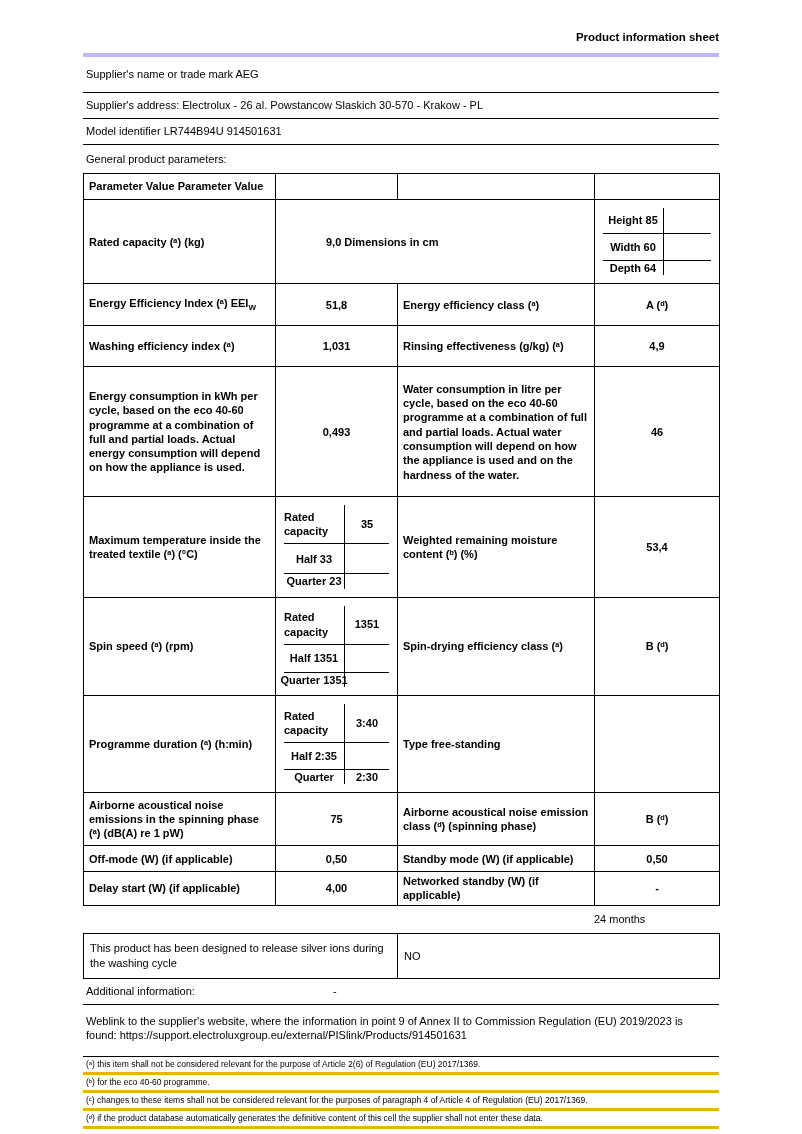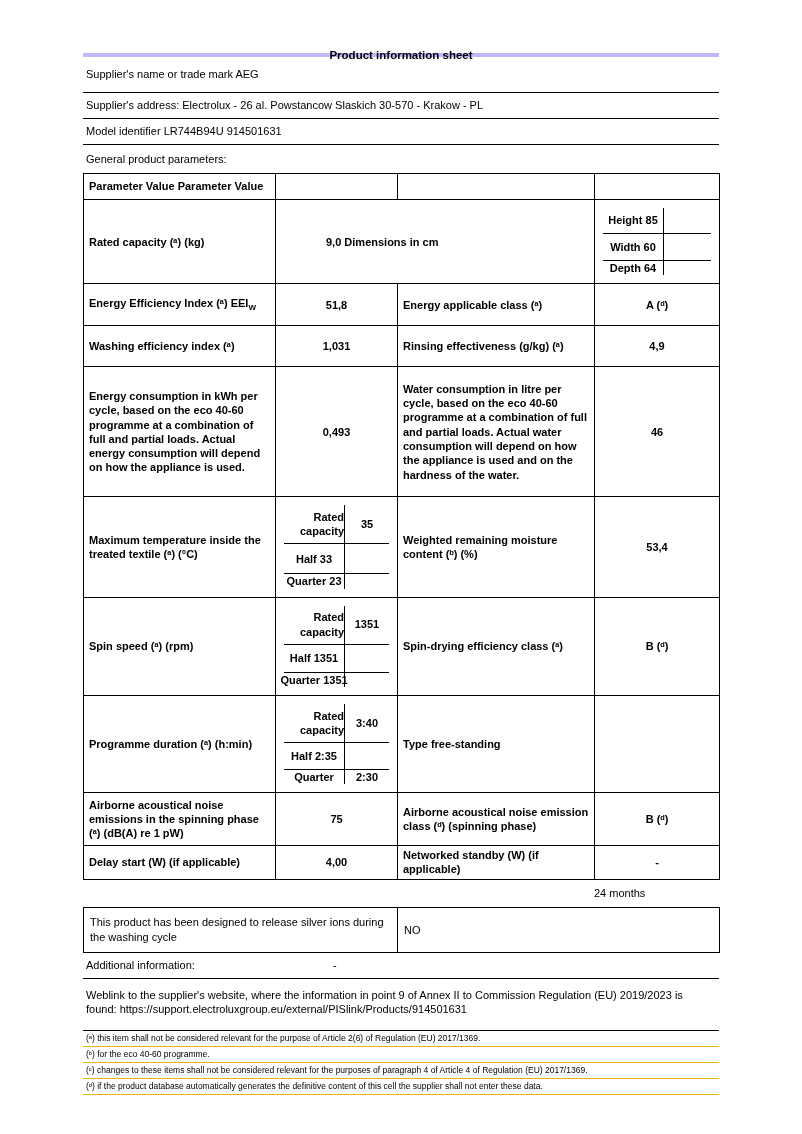--- a/index.html
+++ b/index.html
@@ -1,61 +1,61 @@
 <!DOCTYPE html>
 <html><head>
 <meta charset="utf-8">
 <style>
   * { margin:0; padding:0; box-sizing:border-box; }
   html,body { background:#fff; }
   .page { position:relative; width:802px; height:1134px; background:#ffffff; color:#000;
           font-family:"Liberation Sans","DejaVu Sans",sans-serif; font-size:11px; line-height:1.3; overflow:hidden; }
   .content { position:absolute; left:83px; top:0; width:636px; }
-  .doc-title { height:53px; padding-top:48px; text-align:center; font-weight:bold; font-size:11.5px; }
+  .doc-title { height:53px; padding-top:30px; text-align:right; font-weight:bold; font-size:11.5px; }
   .info-row { display:flex; align-items:center; border-bottom:1px solid #000; padding-left:3px; }
   .info-row.first { border-top:4px solid #c4b5fd; height:40px; }
   .row-26 { height:26px; }
   .general-row { height:28px; display:flex; align-items:center; padding-left:3px; }
 
   table.main { width:636px; border-collapse:collapse; table-layout:fixed;font-weight:bold; }
   table.main td { border:1px solid #000; vertical-align:middle; padding:2px 5px; word-wrap:break-word; }
   table.main td.val { text-align:center; padding:2px; }
   table.main td.merged-val { padding-left:50px; }
   table.main td.nested { padding:8px; vertical-align:top; }
 
   .rh1 td{height:26px} .rh2 td{height:79px} .rh3 td{height:42px} .rh4 td{height:41px}
   .rh5 td{height:130px} .rh6 td{height:99px} .rh7 td{height:95px} .rh8 td{height:94px}
   .rh9 td{height:53px} .rh10 td{height:26px} .rh11 td{height:24px}
 
   .subgrid { display:grid; grid-template-columns:61px 1fr; width:100%; height:100%; }
   .subgrid > div { display:flex; align-items:center; justify-content:center;
                    border-bottom:1px solid #000; white-space:nowrap; overflow:visible; }
   .subgrid > div.sg-l { border-right:1px solid #000; }
   .subgrid > div.last { border-bottom:none; }
-  .subgrid > div.wrap { white-space:normal; text-align:right; }
+  .subgrid > div.wrap { white-space:normal; text-align:left; }
   .subgrid.dims { grid-template-rows:26px 27px 1fr; }
   .subgrid.temp { grid-template-rows:39px 30px 1fr; }
   .subgrid.spin { grid-template-rows:39px 28px 1fr; }
   .subgrid.dur  { grid-template-rows:39px 27px 1fr; }
 
   sub.eei-sub { font-size:8px; }
 
   .guarantee-row { position:relative; height:27px; display:flex; align-items:center; padding-left:3px; }
   .guarantee-value { position:absolute; left:511px; }
 
   table.silver { width:636px; border-collapse:collapse; table-layout:fixed; }
   table.silver td { border:1px solid #000; vertical-align:middle; padding:3px 6px; height:45px; }
 
   .additional-row { position:relative; height:26px; display:flex; align-items:center;
                     border-bottom:1px solid #000; padding-left:3px; }
   .additional-value { position:absolute; left:250px; }
 
   .weblink { min-height:52px; border-bottom:1px solid #000; padding:9px 3px 6px 3px; }
 
-  .footnote { font-size:8.5px; border-bottom:1px solid #eab308; padding:2px 0 2px 3px;
+  .footnote { font-size:8.5px; border-bottom:3px solid #eab308; padding:2px 0 2px 3px;
               display:flex; align-items:center; min-height:13px; }
 </style>
 </head>
 <body>
 
 <div class="page">
   <div class="content">
 
     <div class="doc-title">Product information sheet</div>
 
@@ -98,21 +98,21 @@
               <div class="sg-r"></div>
               <div class="sg-l last">Depth 64</div>
               <div class="sg-r last"></div>
             </div>
           </td>
         </tr>
 
         <tr class="rh3">
           <td><span>Energy Efficiency Index (ᵃ) EEI</span><sub class="eei-sub">W</sub></td>
           <td class="val">51,8</td>
-          <td>Energy applicable class (ᵃ)</td>
+          <td>Energy efficiency class (ᵃ)</td>
           <td class="val">A (ᵈ)</td>
         </tr>
 
         <tr class="rh4">
           <td>Washing efficiency index (ᵃ)</td>
           <td class="val">1,031</td>
           <td>Rinsing effectiveness (g/kg) (ᵃ)</td>
           <td class="val">4,9</td>
         </tr>
 
@@ -171,20 +171,26 @@
           <td></td>
         </tr>
 
         <tr class="rh9">
           <td>Airborne acoustical noise emissions in the spinning phase (ᵃ) (dB(A) re 1 pW)</td>
           <td class="val">75</td>
           <td>Airborne acoustical noise emission class (ᵈ) (spinning phase)</td>
           <td class="val">B (ᵈ)</td>
         </tr>
 
+        <tr class="rh10">
+          <td>Off-mode (W) (if applicable)</td>
+          <td class="val">0,50</td>
+          <td>Standby mode (W) (if applicable)</td>
+          <td class="val">0,50</td>
+        </tr>
 
         <tr class="rh11">
           <td>Delay start (W) (if applicable)</td>
           <td class="val">4,00</td>
           <td>Networked standby (W) (if applicable)</td>
           <td class="val">-</td>
         </tr>
       </tbody>
     </table>
 

